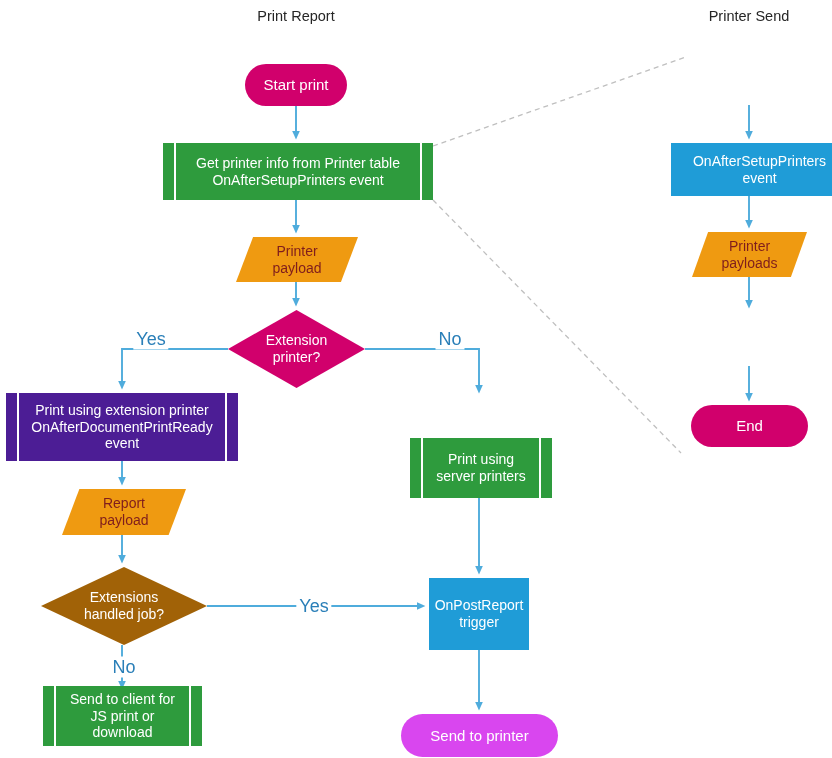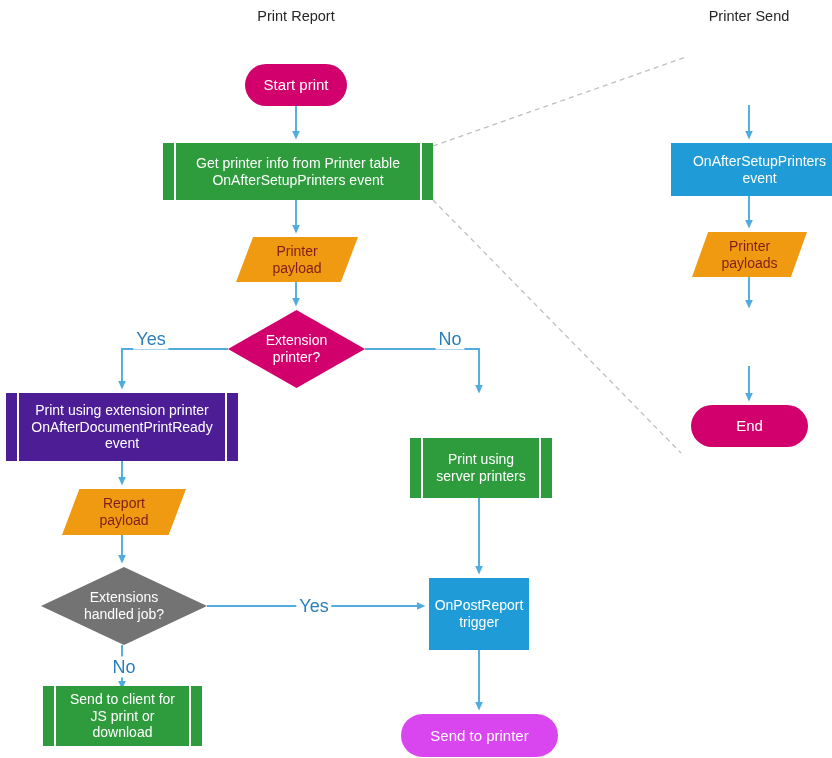--- a/index.html
+++ b/index.html
@@ -193,21 +193,21 @@
   <div class="predefined" style="left:410px; top:397px; width:142px; height:60px; background:#2E9B3D;margin-top:41px;">
     <span class="bar-l"></span>
     <span class="bar-r"></span>
     <span class="pp-inner">Print using
 server printers</span>
   </div>
 
   <div class="data-shape" style="left:62px; top:489px; width:124px; height:46px; background:#EF9A11;">Report
 payload</div>
 
-  <div class="decision" style="left:41px; top:567px; width:166px; height:78px; background:#737373;">Extensions
+  <div class="decision" style="left:41px; top:567px; width:166px; height:78px; background:#a16207;">Extensions
 handled job?</div>
 
   <div class="predefined" style="left:43px; top:686px; width:159px; height:60px; background:#2E9B3D;">
     <span class="bar-l"></span>
     <span class="bar-r"></span>
     <span class="pp-inner">Send to client for
 JS print or
 download</span>
   </div>
 

